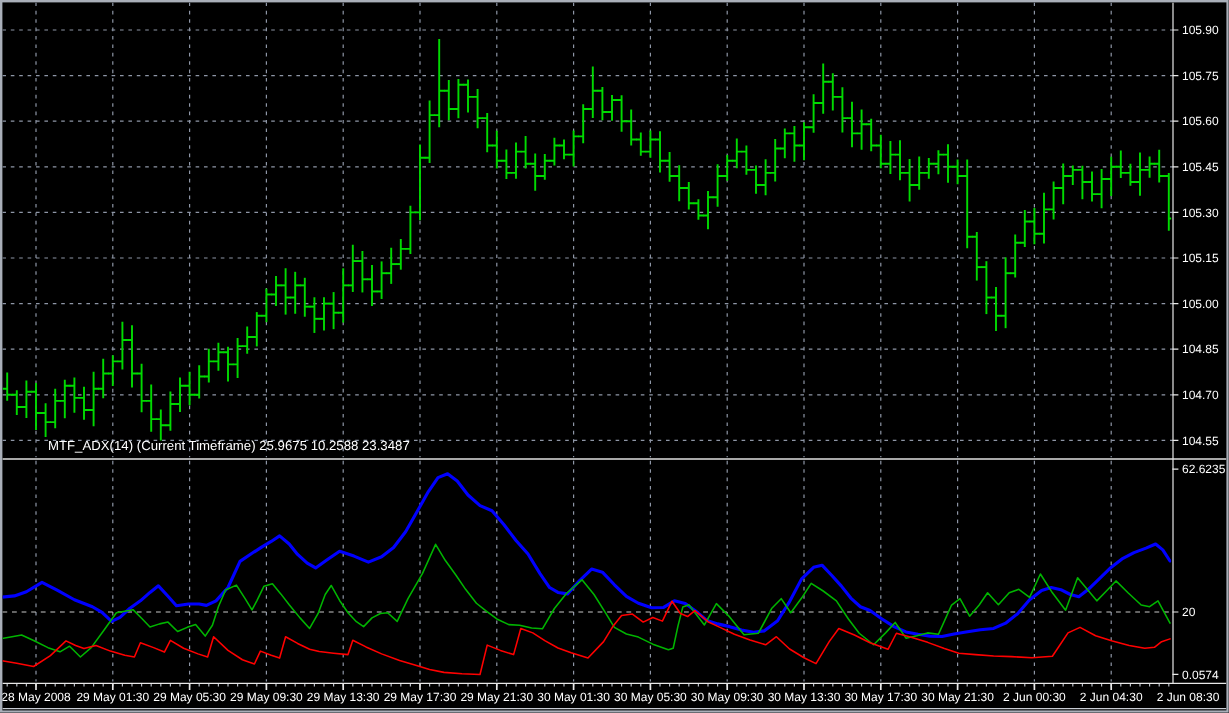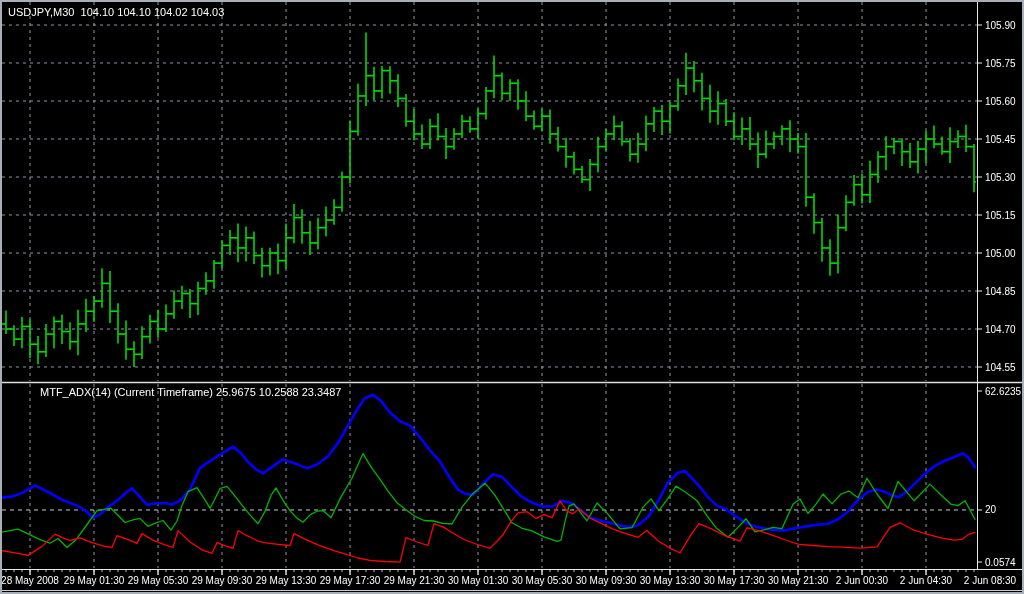--- a/index.html
+++ b/index.html
@@ -6,21 +6,21 @@
   .window{
     position:relative;width:1024px;height:594px;background:#000;
     font-family:"Liberation Sans",sans-serif;overflow:hidden;
     box-sizing:border-box;border:2px solid #a9afb9;
   }
   .chart-title{
     position:absolute;left:6px;color:#fff;font-size:11px;line-height:12px;
     white-space:pre;z-index:3;letter-spacing:0px;
   }
   #mainTitle{top:4px;}
-  #indTitle{top:384px;padding-left:32px;}
+  #indTitle{top:364px;padding-left:32px;}
   svg{position:absolute;left:-2px;top:-2px;}
   svg text{font-family:"Liberation Sans",sans-serif;fill:#fff;}
 </style>
 </head>
 <body>
 
 <div class="window">
   <svg id="chart" width="1024" height="594" viewBox="0 0 1024 594">
       <defs>
         <clipPath id="plotclip">
@@ -878,15 +878,14 @@
         <text x="734" y="584" font-size="10" text-anchor="middle">30 May 17:30</text>
         <line x1="798" y1="570" x2="798" y2="575" stroke="#e8e8e8" stroke-width="1.4"></line>
         <text x="798" y="584" font-size="10" text-anchor="middle">30 May 21:30</text>
         <line x1="862" y1="570" x2="862" y2="575" stroke="#e8e8e8" stroke-width="1.4"></line>
         <text x="862" y="584" font-size="10" text-anchor="middle">2 Jun 00:30</text>
         <line x1="926" y1="570" x2="926" y2="575" stroke="#e8e8e8" stroke-width="1.4"></line>
         <text x="926" y="584" font-size="10" text-anchor="middle">2 Jun 04:30</text>
         <text x="990" y="584" font-size="10" text-anchor="middle">2 Jun 08:30</text>
       </g>
     </svg>
-  <div class="chart-title" id="mainTitle"><span>USDJPY,M30</span><span>  </span><span>104.10 104.10 104.02 104.03</span></div>
   <div class="chart-title" id="indTitle"><span>MTF_ADX(14) (Current Timeframe)</span><span> </span><span>25.9675 10.2588 23.3487</span></div>
 </div>
 
 </body></html>

